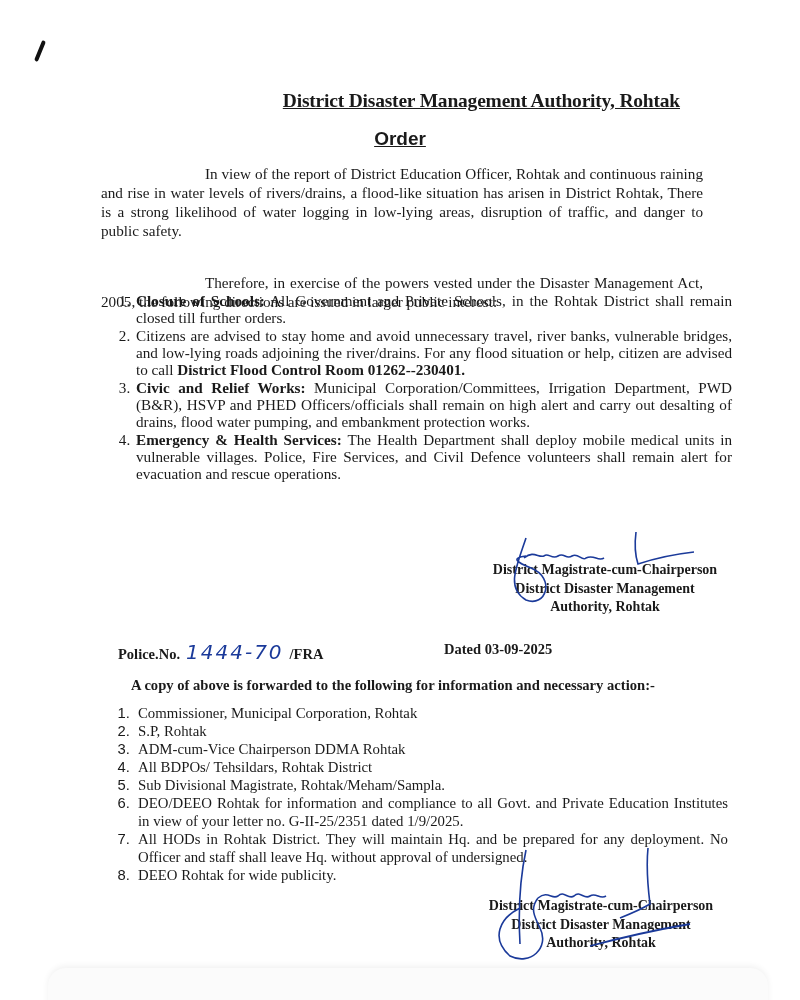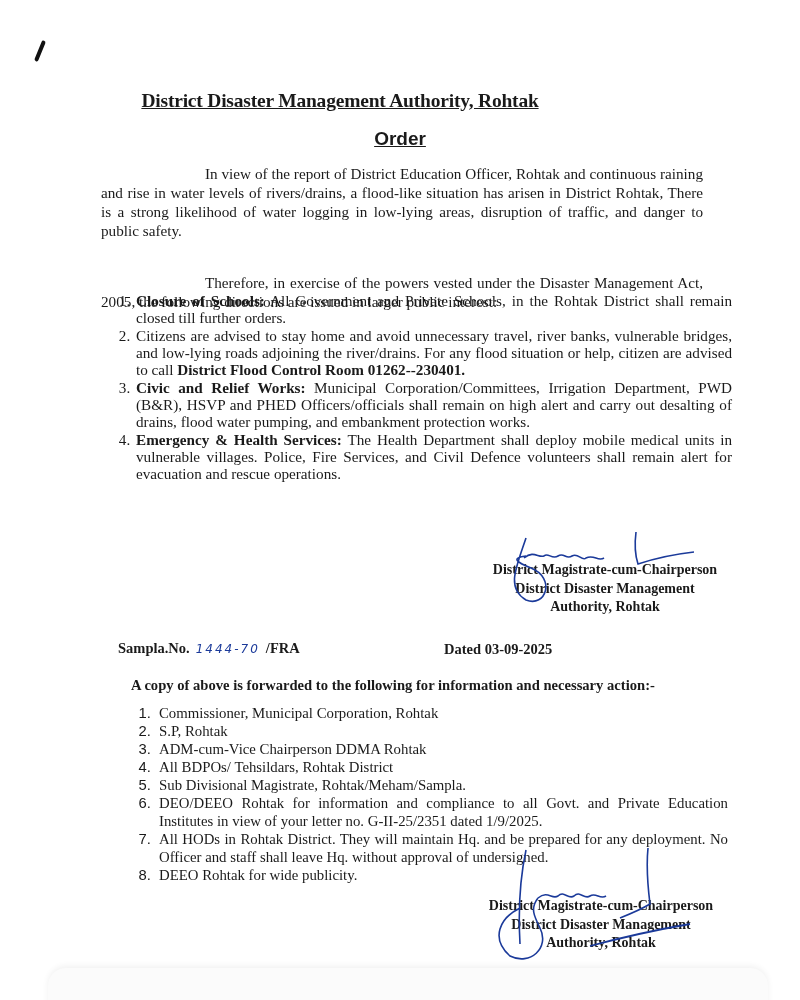--- a/index.html
+++ b/index.html
@@ -1,41 +1,41 @@
 <!DOCTYPE html>
 <html><head>
 <meta charset="utf-8">
 <style>
   html, body { margin:0; padding:0; }
   body { width:800px; height:1000px; background:#ffffff; position:relative; overflow:hidden;
          font-family:"Liberation Serif", serif; color:#1a1a1a; }
   .mark { position:absolute; left:38px; top:40px; width:4px; height:22px; background:#111;
           transform:rotate(22deg); border-radius:2px; }
-  .hdr { position:absolute; top:90px; left:0; width:680px; text-align:center; }
+  .hdr { position:absolute; top:90px; left:0; width:680px; text-align:right; }
   .title { font-size:19.5px; font-weight:bold; text-decoration:underline; letter-spacing:-0.2px; }
   .order { position:absolute; top:128px; left:0; width:800px; text-align:center;
            font-family:"Liberation Sans", sans-serif; font-weight:bold; font-size:19px; text-decoration:underline; }
   .para { position:absolute; left:101px; width:602px; font-size:15.2px; line-height:19px; text-align:justify; }
   .p1 { top:164px; text-indent:104px; }
   .p2 { top:251px; text-indent:104px;margin-top:22px; }
   ol.dirs { position:absolute; left:104px; top:292px; width:598px; margin:0; padding:0 0 0 30px;
             font-size:15.2px; line-height:17px; text-align:justify; }
   ol.dirs li { margin-bottom:1px; padding-left:2px; }
   ol.dirs b { font-weight:bold; }
   .sig { position:absolute; text-align:center; font-weight:bold; font-size:14px; line-height:18.5px; }
   .sig1 { left:466px; top:561px; width:278px; }
   .sig2 { left:462px; top:897px; width:278px; }
   .endst { position:absolute; top:640px; left:118px; font-weight:bold; font-size:14.5px; }
   .endst .hw { font-family:"DejaVu Sans", sans-serif; font-weight:normal; color:#1b3a9a; font-style:italic;
-               font-size:12px; margin:0 6px; letter-spacing:2px; }
+               font-size:20px; margin:0 6px; letter-spacing:2px; }
   .dated { position:absolute; top:641px; left:444px; font-weight:bold; font-size:14.5px; }
   .fwd { position:absolute; top:677px; left:131px; font-weight:bold; font-size:14.6px; }
   ol.cc { position:absolute; left:110px; top:704px; width:594px; margin:0; padding:0 0 0 24px;
           font-size:14.8px; line-height:18px; text-align:justify; }
-  ol.cc li { padding-left:4px;margin-left:21px; }
+  ol.cc li { padding-left:4px; }
   ol.cc li::marker { font-family:"Liberation Sans", sans-serif; }
   svg.signature { position:absolute; pointer-events:none; }
   .bottom-card { position:absolute; left:48px; top:968px; width:720px; height:60px; background:#fbfbfb;
                  border-radius:18px; box-shadow:0 -2px 6px rgba(0,0,0,0.06); }
 </style>
 </head>
 <body>
 
 <div class="mark"></div>
 
@@ -59,21 +59,21 @@
   <div>District Disaster Management</div>
   <div>Authority, Rohtak</div>
 </div>
 <svg class="signature" style="left:486px;top:528px" width="230" height="80" viewBox="0 0 230 80">
   <path d="M40 10 C30 40, 20 60, 40 72 C60 80, 70 50, 45 40 C30 34, 25 30, 40 28" fill="none" stroke="#1b3a9a" stroke-width="1.6"></path>
   <path d="M38 30 C48 22, 52 30, 58 28 C62 24, 66 32, 72 28 C78 24, 80 32, 86 28 C92 24, 96 34, 100 30 C108 26, 112 34, 118 30" fill="none" stroke="#1b3a9a" stroke-width="1.6"></path>
   <path d="M150 4 C148 20, 150 30, 152 36 C170 30, 190 26, 208 24" fill="none" stroke="#1b3a9a" stroke-width="1.6"></path>
 </svg>
 
 <div class="endst">
-  <span>Sampla.No.</span><span class="hw">1444-70</span><span>/FRA</span>
+  <span>Police.No.</span><span class="hw">1444-70</span><span>/FRA</span>
 </div>
 <div class="dated">Dated 03-09-2025</div>
 
 <div class="fwd">A copy of above is forwarded to the following for information and necessary action:-</div>
 
 <ol class="cc">
   <li>Commissioner, Municipal Corporation, Rohtak</li>
   <li>S.P, Rohtak</li>
   <li>ADM-cum-Vice Chairperson  DDMA Rohtak</li>
   <li>All BDPOs/ Tehsildars, Rohtak District</li>

